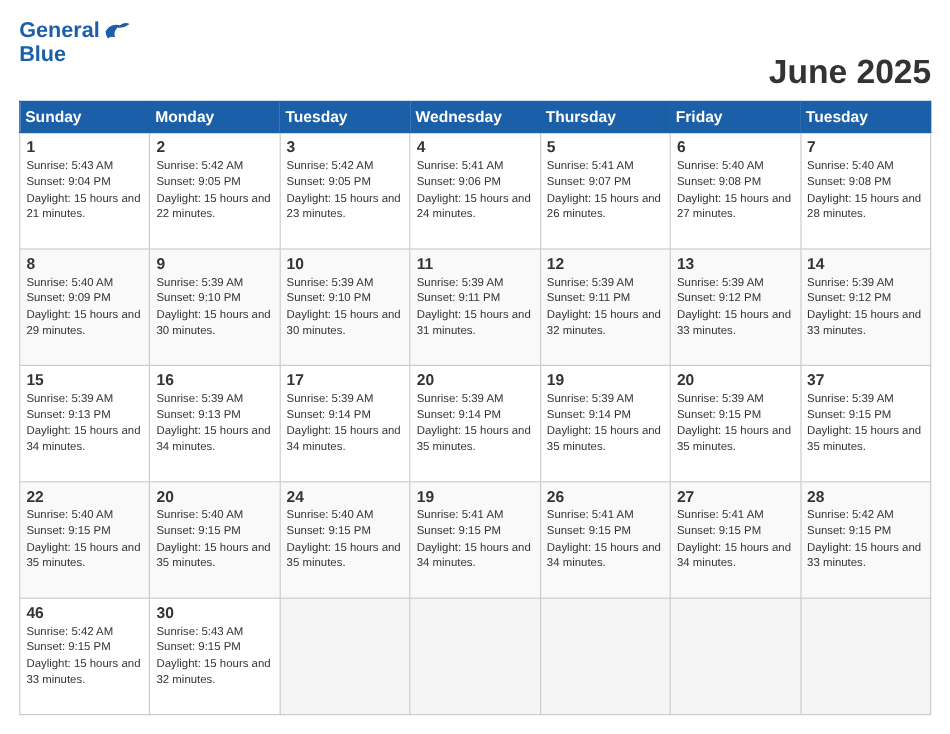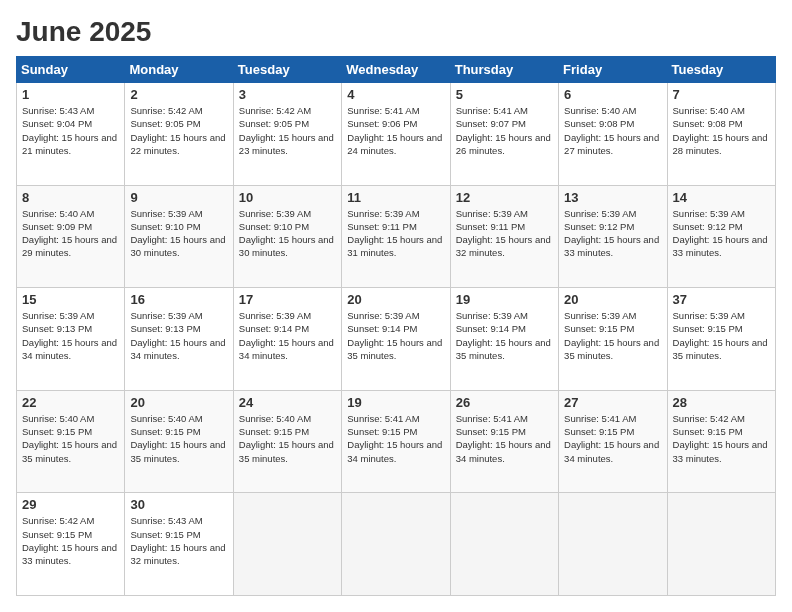--- a/index.html
+++ b/index.html
@@ -36,20 +36,21 @@
     .logo-text span {
       color: #1a5fa8;
     }
     .title-block {
       text-align: right;
     }
     .main-title {
       font-size: 28px;
       font-weight: bold;
       color: #333;
+      margin-top: 28px;
     }
     .subtitle {
       font-size: 15px;
       color: #555;
     }
     .calendar {
       flex: 1;
       border: 1px solid #ccc;
       border-collapse: collapse;
       width: 100%;
@@ -96,20 +97,31 @@
     }
     .calendar thead tr th {
       background: #1a5fa8;
     }
   </style>
 </head>
 <body>
 
 <div class="page">
   <div class="header">
+    <div class="logo">
+      <div style="display:flex;flex-direction:column;align-items:flex-start;">
+        <div style="display:flex;align-items:center;">
+          <span class="logo-text"><span>General</span></span>
+          <svg width="22" height="18" viewBox="0 0 22 18" style="margin-left:3px;">
+            <path d="M2,9 Q6,2 14,4 Q18,1 22,3 Q16,7 12,6 Q8,10 10,14 Q6,13 4,15 Q2,13 2,9Z" fill="#1a5fa8"></path>
+          </svg>
+        </div>
+        <span class="logo-text" style="color:#1a5fa8;font-size:18px;font-weight:bold;">Blue</span>
+      </div>
+    </div>
     <div class="title-block">
       <div class="main-title">June 2025</div>
     </div>
   </div>
 
   <table class="calendar">
     <thead>
       <tr>
         <th>Sunday</th>
         <th>Monday</th>
@@ -348,21 +360,21 @@
         <span class="day-num">28</span>
         <div class="day-info">
           Sunrise: 5:42 AM<br>
           Sunset: 9:15 PM<br>
           Daylight: 15 hours and 33 minutes.
         </div>
       </td>
         </tr>
         <tr>
           <td>
-        <span class="day-num">29</span>
+        <span class="day-num">46</span>
         <div class="day-info">
           Sunrise: 5:42 AM<br>
           Sunset: 9:15 PM<br>
           Daylight: 15 hours and 33 minutes.
         </div>
       </td>
           <td>
         <span class="day-num">30</span>
         <div class="day-info">
           Sunrise: 5:43 AM<br>

